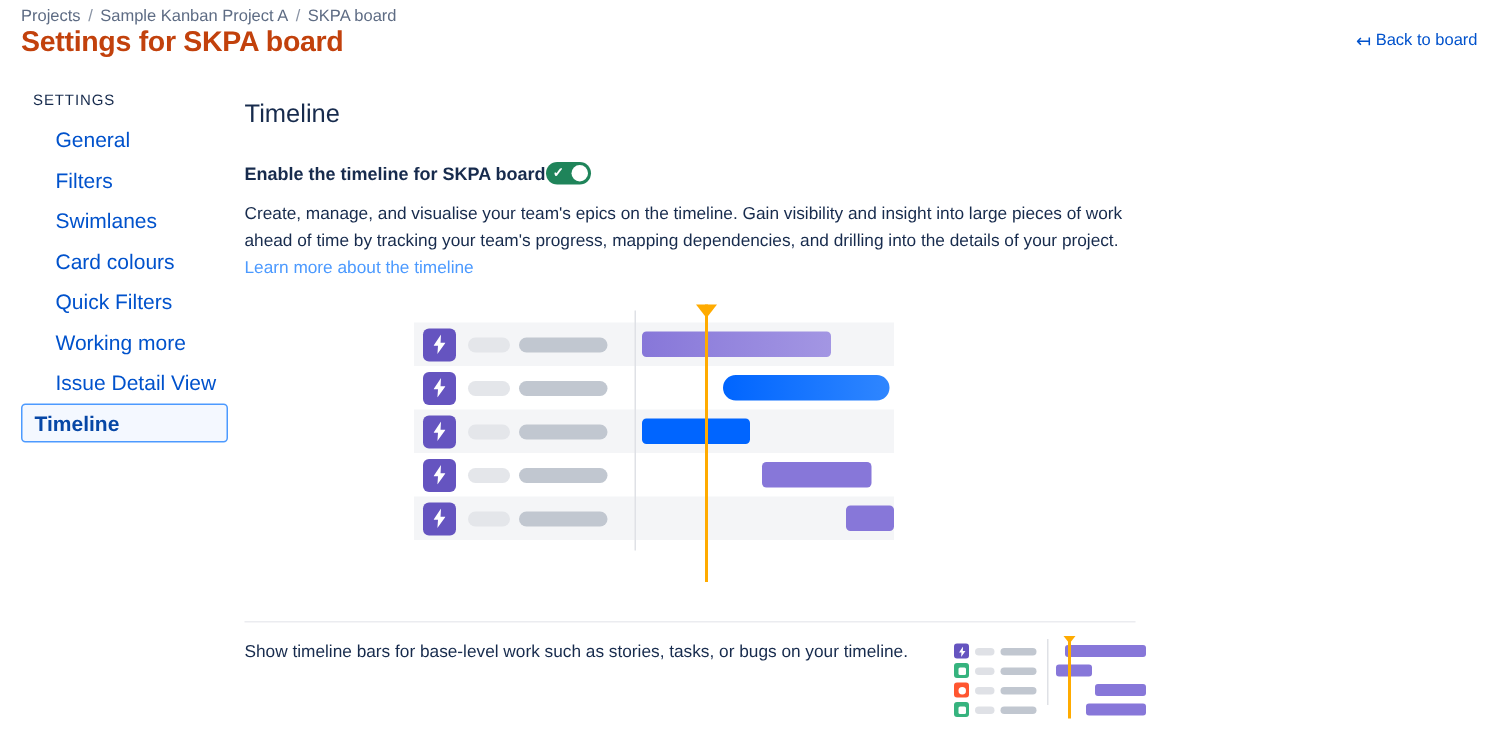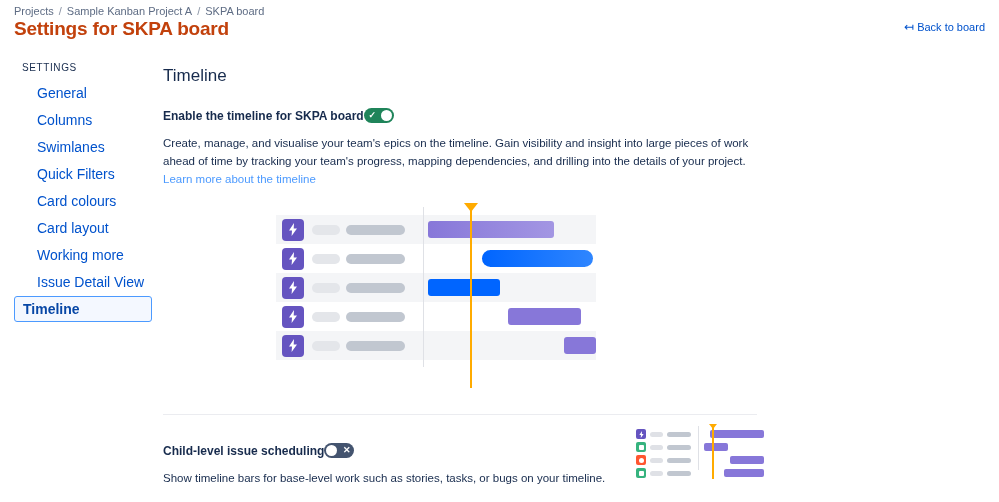--- a/index.html
+++ b/index.html
@@ -191,25 +191,24 @@
 <div class="page-title">Settings for SKPA board</div>
 
 <a href="#" class="back-to-board">
   <span class="back-arrow">↤</span>
   <span>Back to board</span>
 </a>
 
 <div class="sidebar">
   <div class="sidebar-heading">SETTINGS</div>
   <a href="#" class="nav-item">General</a>
-  <a href="#" class="nav-item">Columns</a>
+  <a href="#" class="nav-item">Filters</a>
   <a href="#" class="nav-item">Swimlanes</a>
+  <a href="#" class="nav-item">Card colours</a>
   <a href="#" class="nav-item">Quick Filters</a>
-  <a href="#" class="nav-item">Card colours</a>
-  <a href="#" class="nav-item">Card layout</a>
   <a href="#" class="nav-item">Working more</a>
   <a href="#" class="nav-item">Issue Detail View</a>
   <a href="#" class="nav-item selected">Timeline</a>
 </div>
 
 <div class="main">
 
   <div class="section-title">Timeline</div>
 
   <div class="row-head">
@@ -280,27 +279,20 @@
     <div class="tl-bar" style="left:152px; top:76px; width:72px; background:#0065FF;"></div>
     <div class="tl-bar" style="left:232px; top:105px; width:73px; background:#8777D9;"></div>
     <div class="tl-bar" style="left:288px; top:134px; width:32px; background:#8777D9;"></div>
 
     <div class="today-line"></div>
     <div class="today-tri"></div>
   </div>
 
   <div class="divider"></div>
 
-  <div class="row-head" style="margin-top:28px;">
-    <div class="sub-head">Child-level issue scheduling</div>
-    <div class="toggle off">
-      <span class="knob"></span>
-      <span class="mark">✕</span>
-    </div>
-  </div>
   <div class="desc">Show timeline bars for base-level work such as stories, tasks, or bugs on your timeline.</div>
 
 </div>
 
 <div class="mini-illus">
 
   <div class="mini-row" style="top:4px;">
     <div class="mini-icon" style="background:#6554C0;">
       <svg width="5" height="7" viewBox="0 0 8 13">
           <polygon points="5,0 0,7.5 3,7.5 2.6,13 8,5.5 4.7,5.5" fill="#fff"></polygon>

